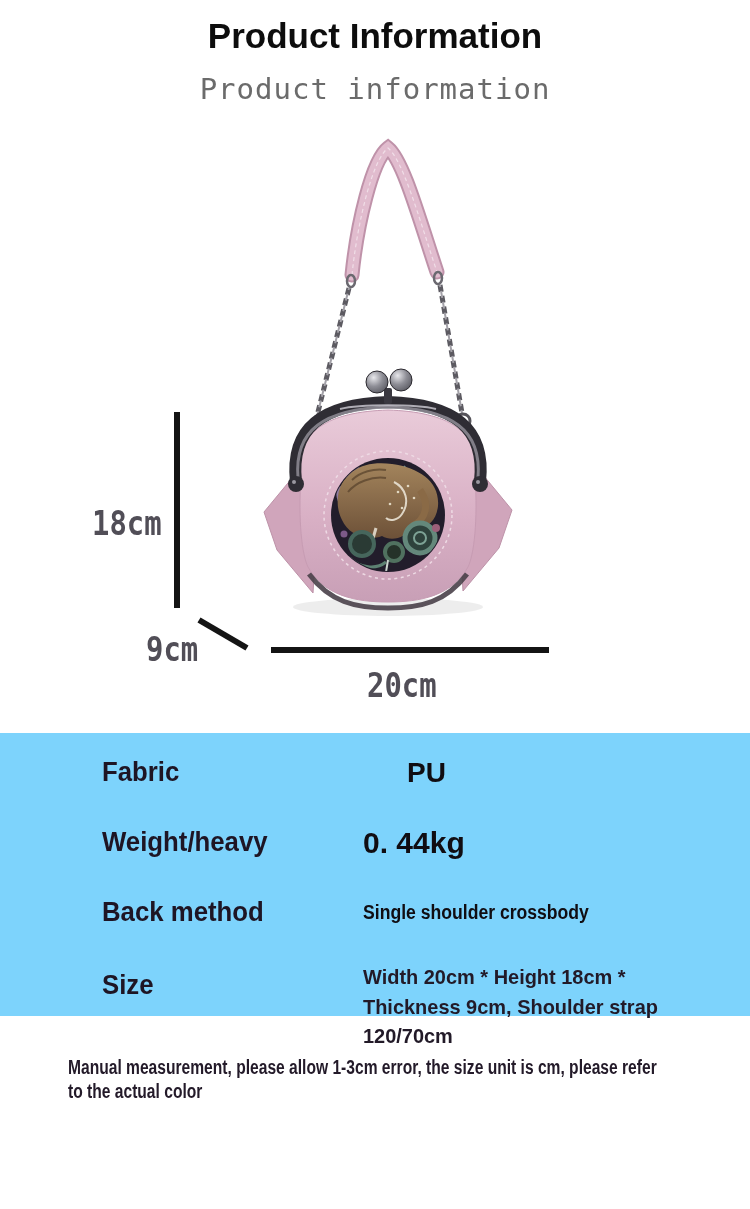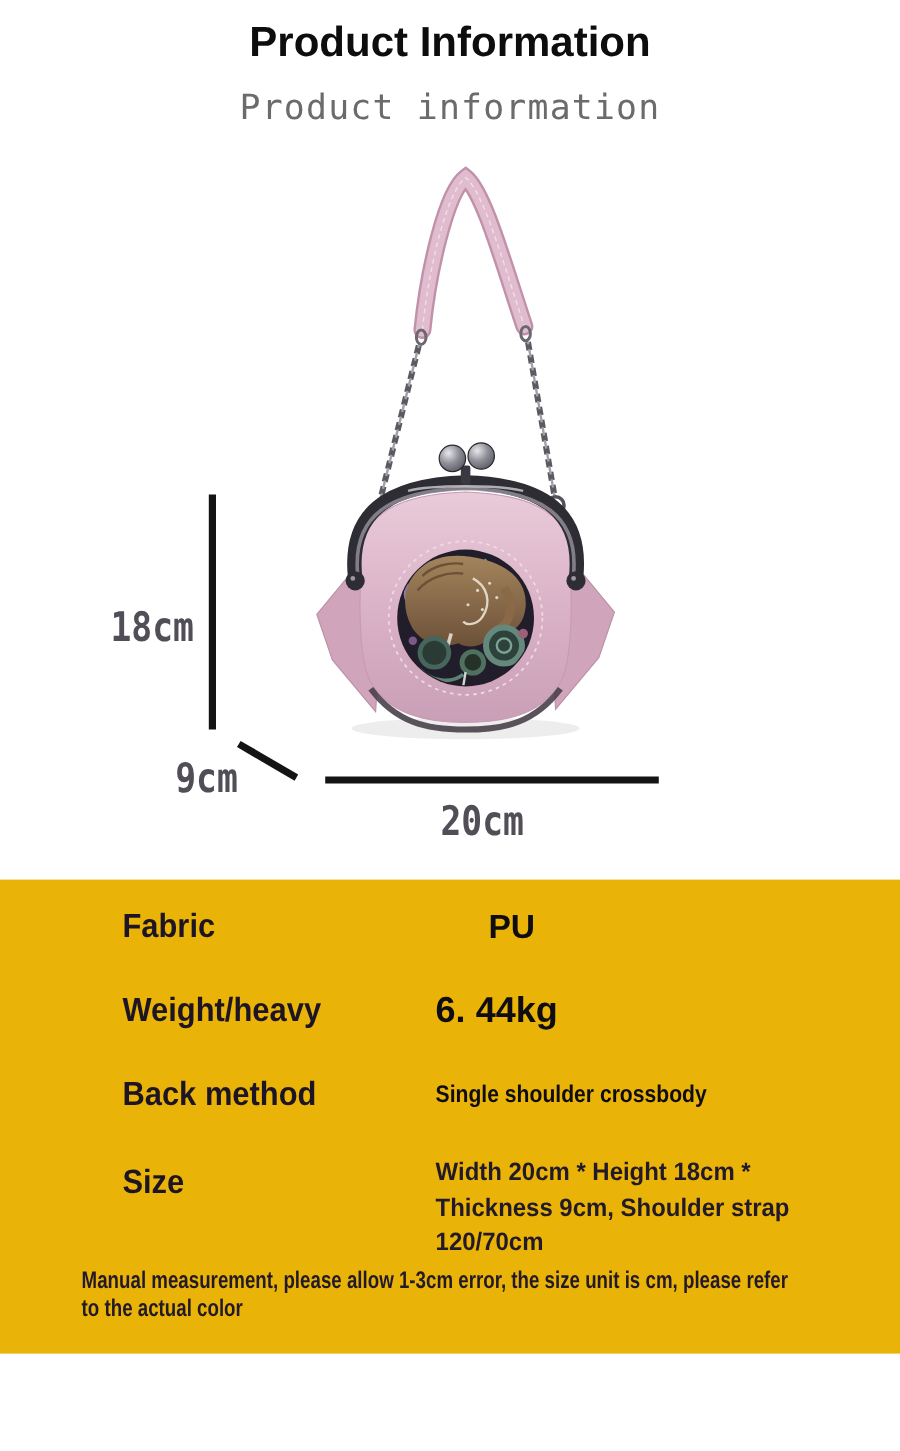--- a/index.html
+++ b/index.html
@@ -11,21 +11,21 @@
             font-family:"DejaVu Sans Mono", monospace;font-size:29px;color:#6b6b6b;
             letter-spacing:1px;}
   .figure{position:absolute;left:0;top:130px;width:750px;height:600px;}
   .figure svg{position:absolute;left:0;top:0;}
   .dim{position:absolute;font-family:"DejaVu Sans Mono", monospace;font-weight:bold;
        font-size:34px;color:#514e57;transform:scaleX(.85);transform-origin:left top;
        white-space:nowrap;}
   .dim-h{left:92px;top:373px;}
   .dim-d{left:146px;top:499px;}
   .dim-w{left:367px;top:535px;}
-  .specs{position:absolute;left:0;top:733px;width:750px;height:395px;background:#eab308;}
+  .specs{position:absolute;left:0;top:733px;width:750px;height:283px;background:#7dd3fc;}
   .row-label{position:absolute;left:102px;font-size:28px;font-weight:bold;color:#1e1524;
              transform:scaleX(.92);transform-origin:left top;white-space:nowrap;}
   .row-value{position:absolute;left:363px;font-weight:bold;color:#100d12;white-space:nowrap;
              transform-origin:left top;}
   .lbl-1{top:23px;} .lbl-2{top:93px;} .lbl-3{top:163px;} .lbl-4{top:236px;}
   .val-1{top:24px;font-size:28px;margin-left:44px;}
   .val-2{top:93px;font-size:30px;}
   .val-3{top:168px;font-size:20px;transform:scaleX(.88);}
   .val-4{top:229px;font-size:21px;line-height:29.5px;transform:scaleX(.95);color:#221a28;}
   .note{position:absolute;left:68px;top:322px;font-size:20px;line-height:24px;
@@ -148,21 +148,21 @@
     <div class="dim dim-h">18cm</div>
     <div class="dim dim-d">9cm</div>
     <div class="dim dim-w">20cm</div>
   </div>
 
   <div class="specs">
     <div class="row-label lbl-1">Fabric</div>
     <div class="row-value val-1">PU</div>
 
     <div class="row-label lbl-2">Weight/heavy</div>
-    <div class="row-value val-2">6. 44kg</div>
+    <div class="row-value val-2">0. 44kg</div>
 
     <div class="row-label lbl-3">Back method</div>
     <div class="row-value val-3">Single shoulder crossbody</div>
 
     <div class="row-label lbl-4">Size</div>
     <div class="row-value val-4">
       <div>Width 20cm * Height 18cm *</div>
       <div>Thickness 9cm, Shoulder strap</div>
       <div>120/70cm</div>
     </div>

